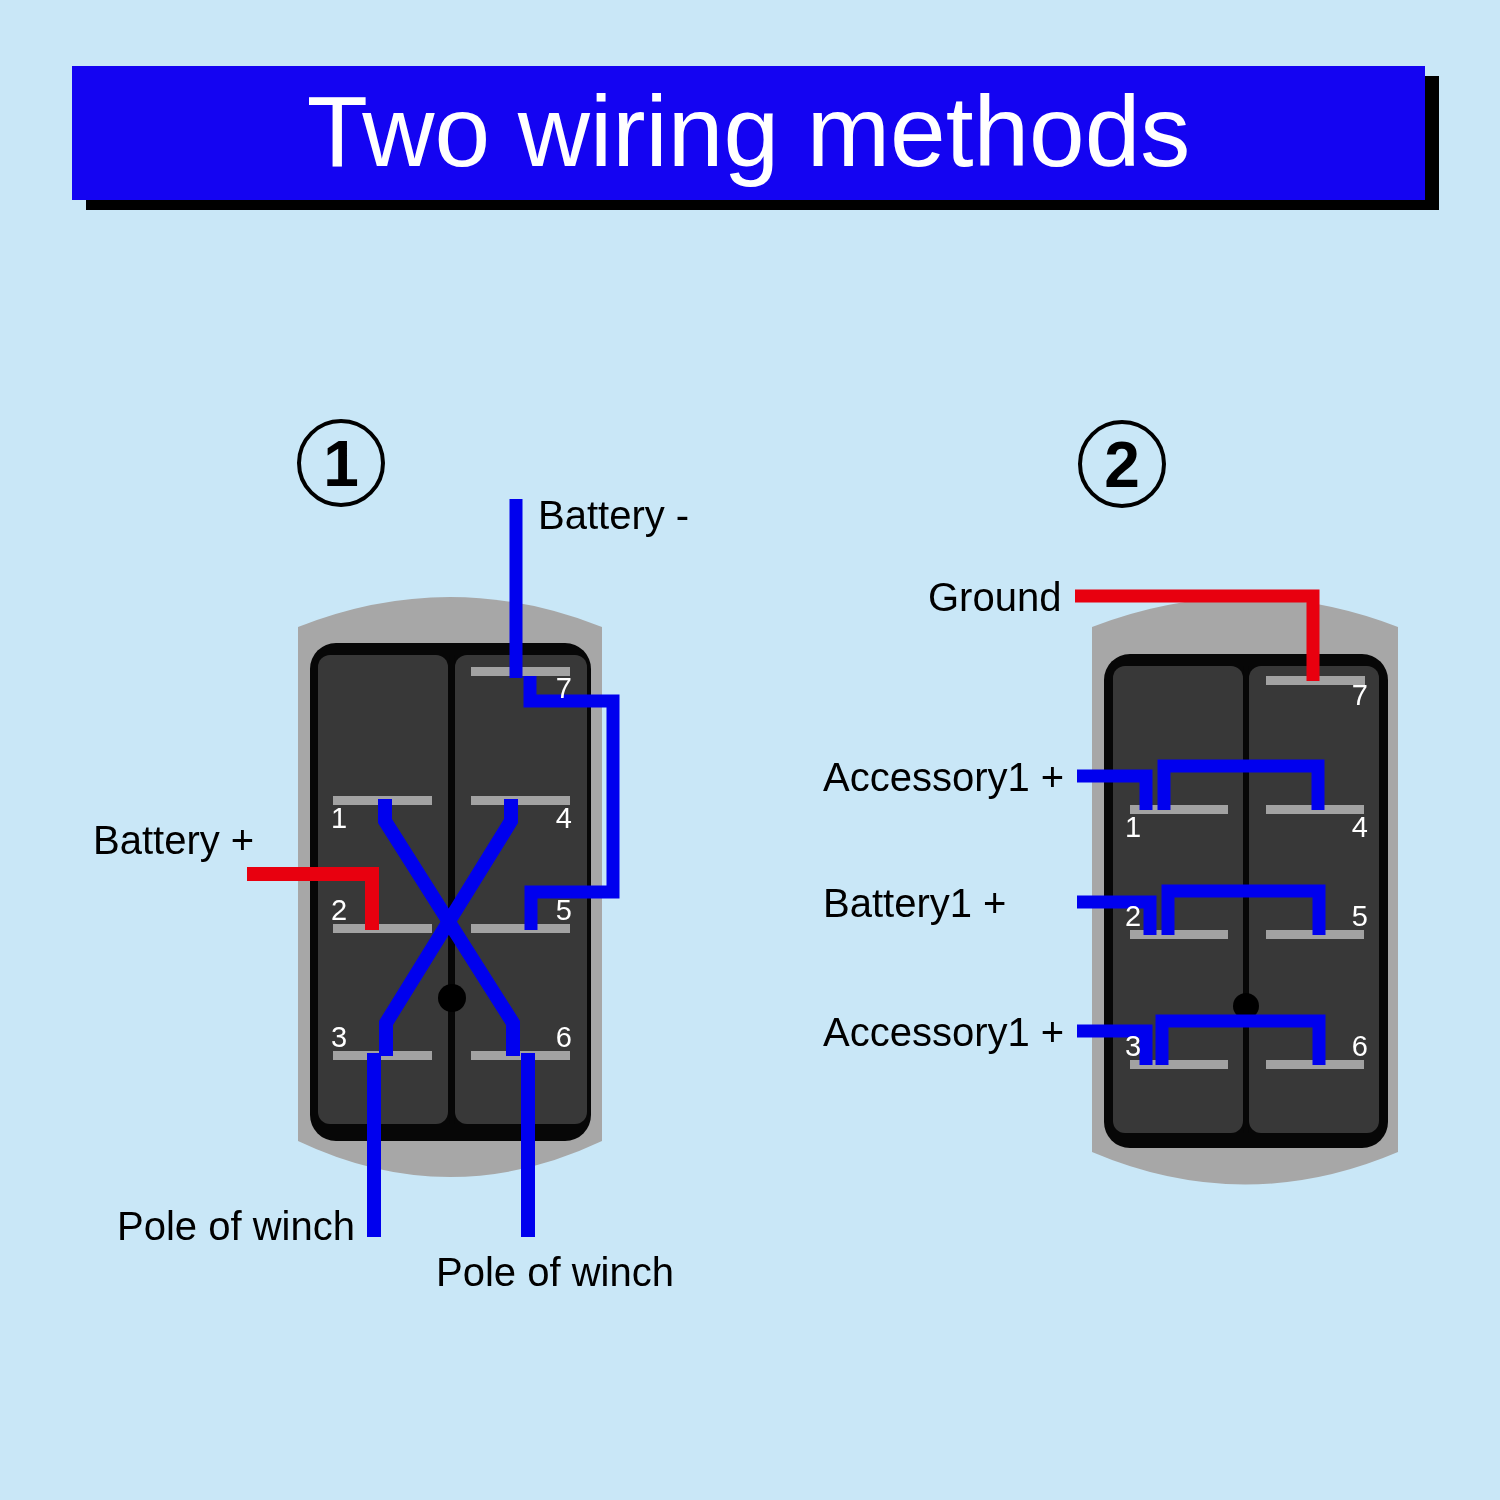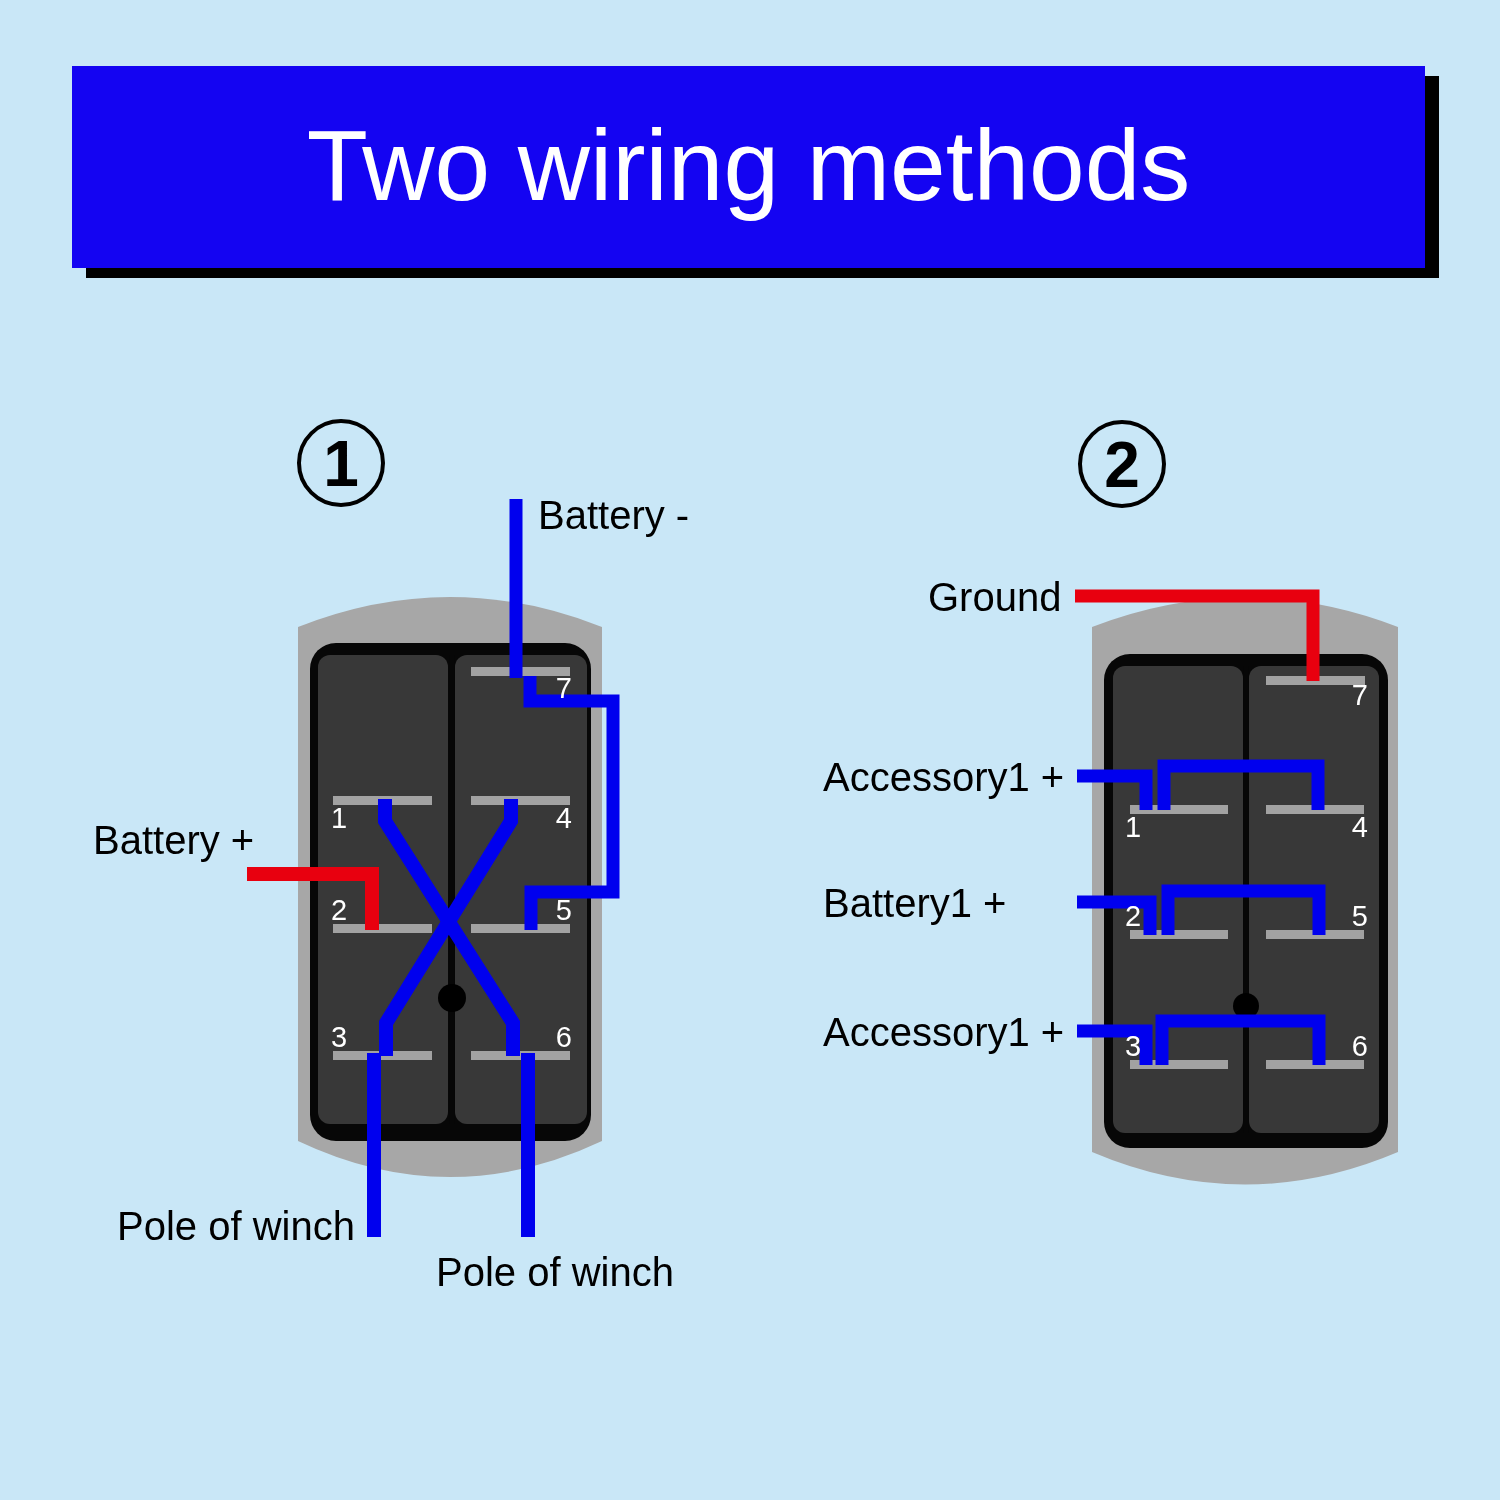--- a/index.html
+++ b/index.html
@@ -15,21 +15,21 @@
     --label-black:#000000;
   }
   html,body{margin:0;padding:0;}
   body{
     width:1500px;height:1500px;
     background:var(--background);
     font-family:"Liberation Sans",sans-serif;
     position:relative;overflow:hidden;
   }
   .banner{
-    position:absolute;left:72px;top:66px;width:1353px;height:202px;
+    position:absolute;left:72px;top:66px;width:1353px;height:134px;
     background:var(--banner-blue);
     box-shadow:14px 10px 0 0 #000;
     display:flex;align-items:center;justify-content:center;
   }
   .banner-title{
     color:#fff;font-size:100px;font-weight:400;line-height:1;
     letter-spacing:0;white-space:nowrap;transform:translateY(-2px);
   }
   svg{position:absolute;left:0;top:0;}
   .body-shape{fill:var(--switch-body-gray);}

